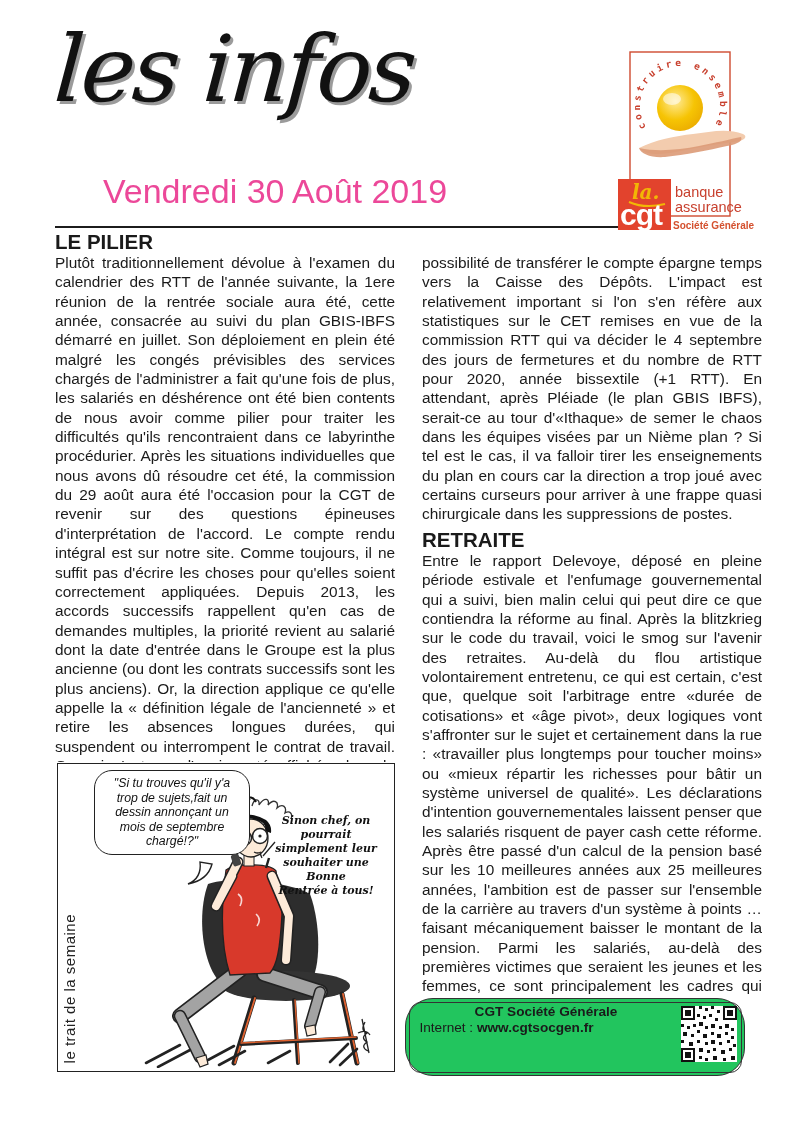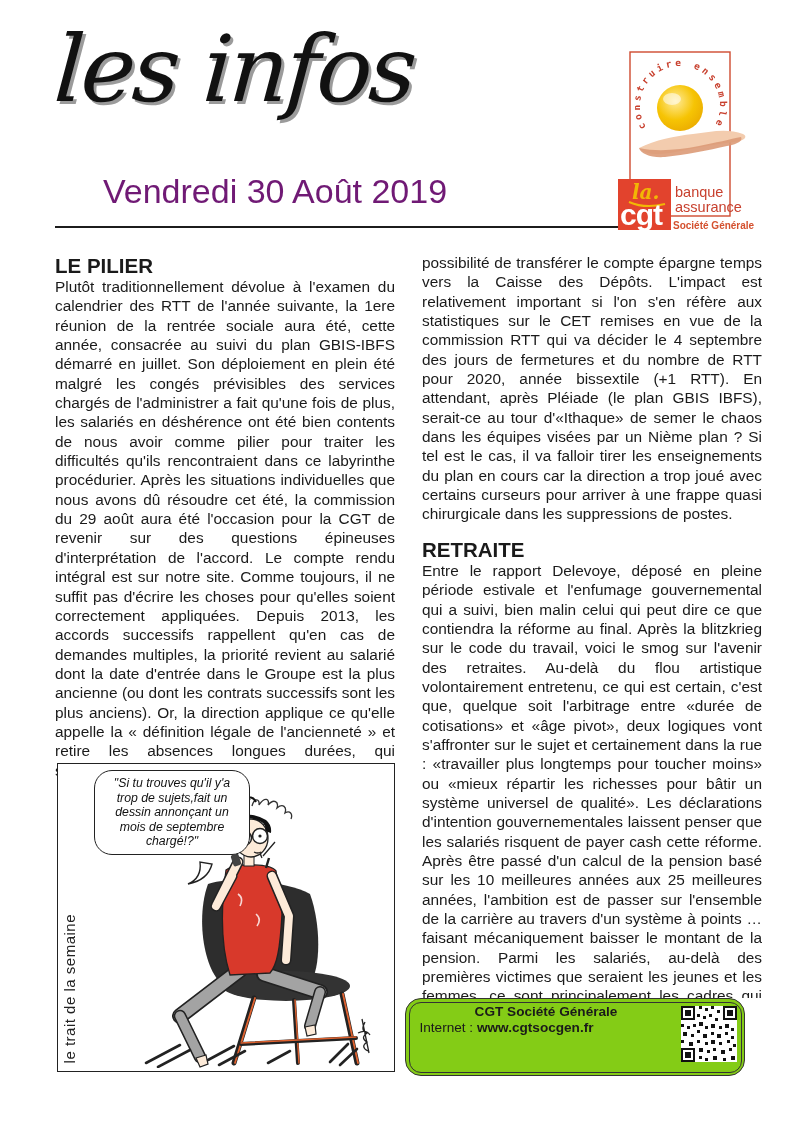--- a/index.html
+++ b/index.html
@@ -10,36 +10,36 @@
   
   #masthead-title{
     position:absolute;left:55px;top:22px;
     font-family:"DejaVu Serif",serif;font-style:italic;
     font-size:92px;line-height:1.05;color:#111;letter-spacing:-3px;
     text-shadow:3px 3px 0 rgba(130,130,130,.8);
     transform:skewX(-4deg);
   }
   #issue-date{
     position:absolute;left:103px;top:172px;
-    font-size:34px;color:#701a75;letter-spacing:0;
+    font-size:34px;color:#ec4899;letter-spacing:0;
   }
   #header-rule{
     position:absolute;left:55px;top:226px;width:573px;height:2px;background:#1c1c1c;
   }
   #logo{position:absolute;left:615px;top:48px;width:145px;height:188px;}
 
   
   .col{position:absolute;top:232px;width:340px;text-align:justify;}
-  #col-left{left:55px;height:530px;overflow:hidden;margin-top:24px;}
+  #col-left{left:55px;height:530px;overflow:hidden;}
   #col-right{left:422px;height:766px;overflow:hidden;}
   .article-heading{
     font-size:20.5px;font-weight:bold;line-height:20px;margin:0 0 1px 0;
     text-align:left;letter-spacing:0;
   }
-  .article-heading.second{margin-top:16px;}
+  .article-heading.second{margin-top:6px;}
   .body-text{
     margin:0;font-size:15.4px;line-height:19.35px;
   }
   #col-right .spacer{height:21px;}
 
   
   #cartoon-box{
     position:absolute;left:57px;top:763px;width:336px;height:307px;
     border:1.6px solid #222;background:#fff;
   }
@@ -59,21 +59,21 @@
   .bubble-right{
     position:absolute;left:204px;top:50px;width:128px;
     font-family:"DejaVu Serif",serif;font-style:italic;font-weight:bold;
     font-size:11px;line-height:14px;text-align:center;
     white-space:pre-line;color:#111;
   }
 
   
   #footer-box{
     position:absolute;left:405px;top:998px;width:340px;height:78px;box-sizing:border-box;
-    border:1.4px solid #333;border-radius:16px;padding:2.5px;background:#84cc16;
+    border:1.4px solid #333;border-radius:28px;padding:2.5px;background:#22c55e;
   }
   #footer-inner{
     width:100%;height:100%;box-sizing:border-box;
     border:1.4px solid #333;border-radius:12px;
     padding:1px 8px 2px 10px;position:relative;overflow:hidden;
   }
   .f-line{font-size:13.6px;line-height:16.4px;}
   .f-org{font-weight:bold;text-align:center;padding-right:60px;}
   .f-narrow{padding-right:64px;}
   .f-bold{font-weight:bold;}
@@ -203,20 +203,24 @@
     </g>
 
     <path d="M307,258 q-5,9 2,11 q-7,5 0,9 q-7,5 1,9 m-6,-32 l7,34 m-11,-20 q8,-4 12,2" fill="none" stroke="#222" stroke-width="1.3"></path>
   </svg>
 
   <div class="bubble-left">"Si tu trouves qu'il y'a
 trop de sujets,fait un
 dessin annonçant un
 mois de septembre
 chargé!?"</div>
+  <div class="bubble-right">Sinon chef, on pourrait
+simplement leur
+souhaiter une Bonne
+Rentrée à tous!</div>
   <div id="cartoon-caption">le trait de la semaine</div>
 </div>
 
 <div id="footer-box">
   <div id="footer-inner">
     <div class="f-line f-org">CGT Société Générale</div>
     <div class="f-line f-narrow"><span>Internet : </span><span class="f-bold">www.cgtsocgen.fr</span></div>
 
     <svg id="qr-code" width="56" height="56" viewBox="0 0 56 56" shape-rendering="crispEdges">
       <rect width="56" height="56" fill="#fff"></rect>

